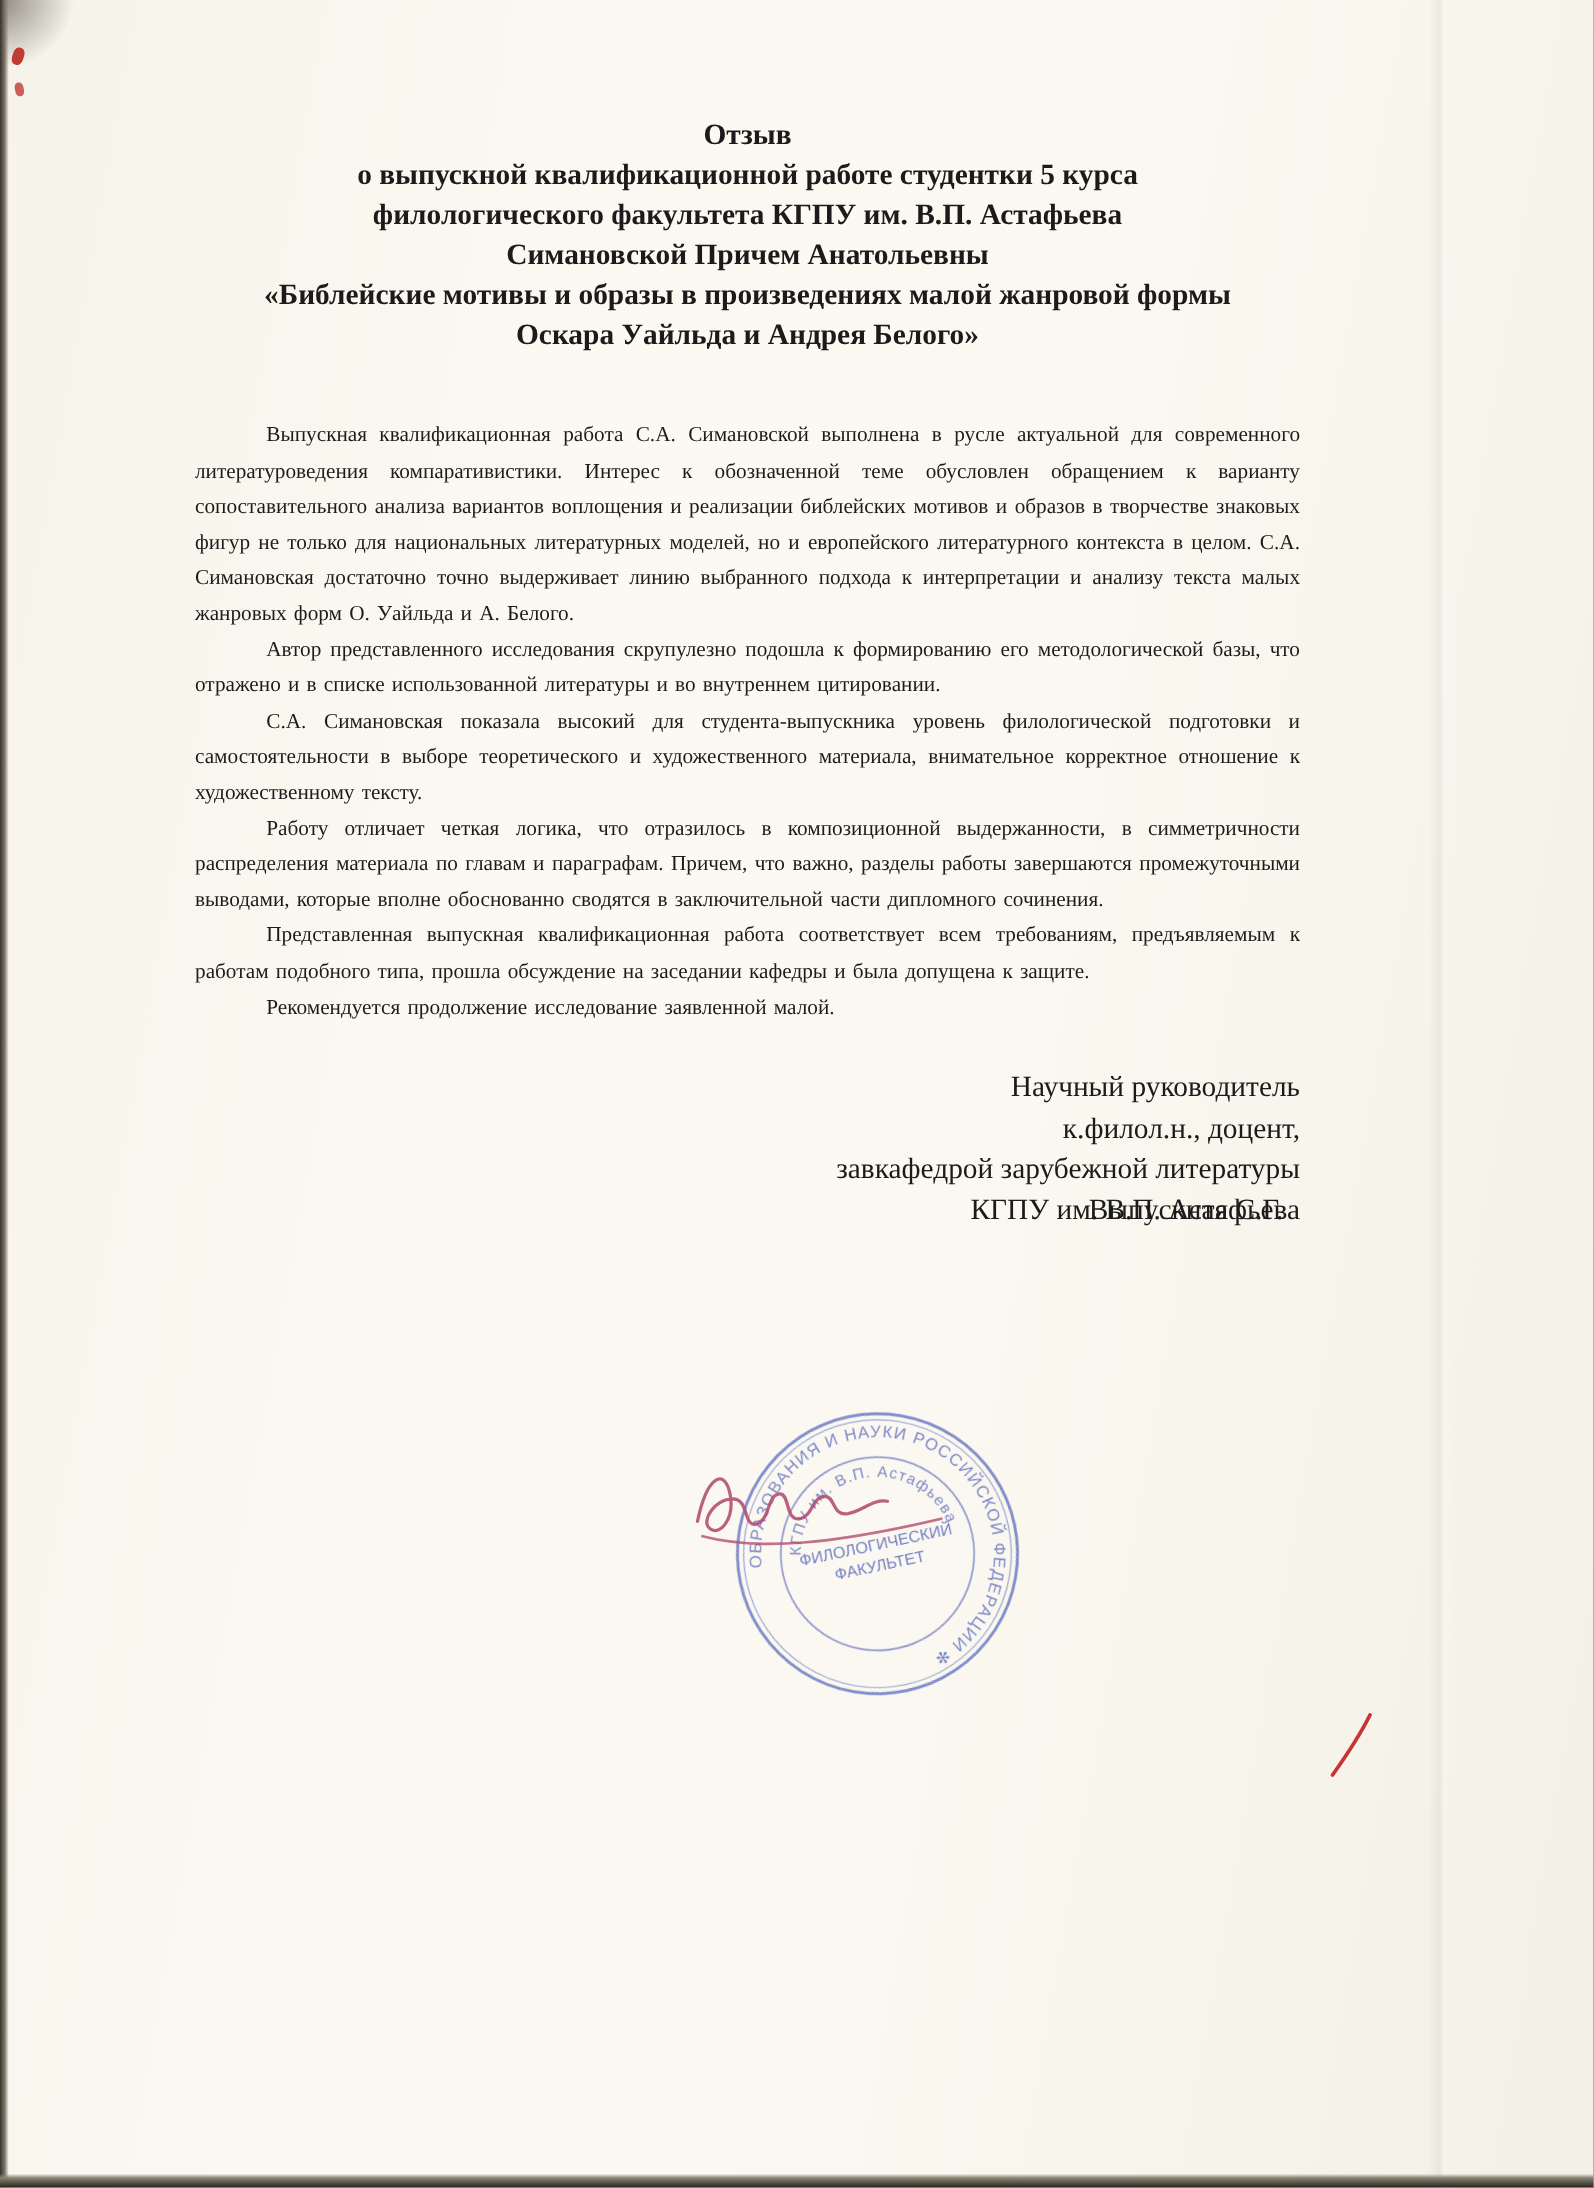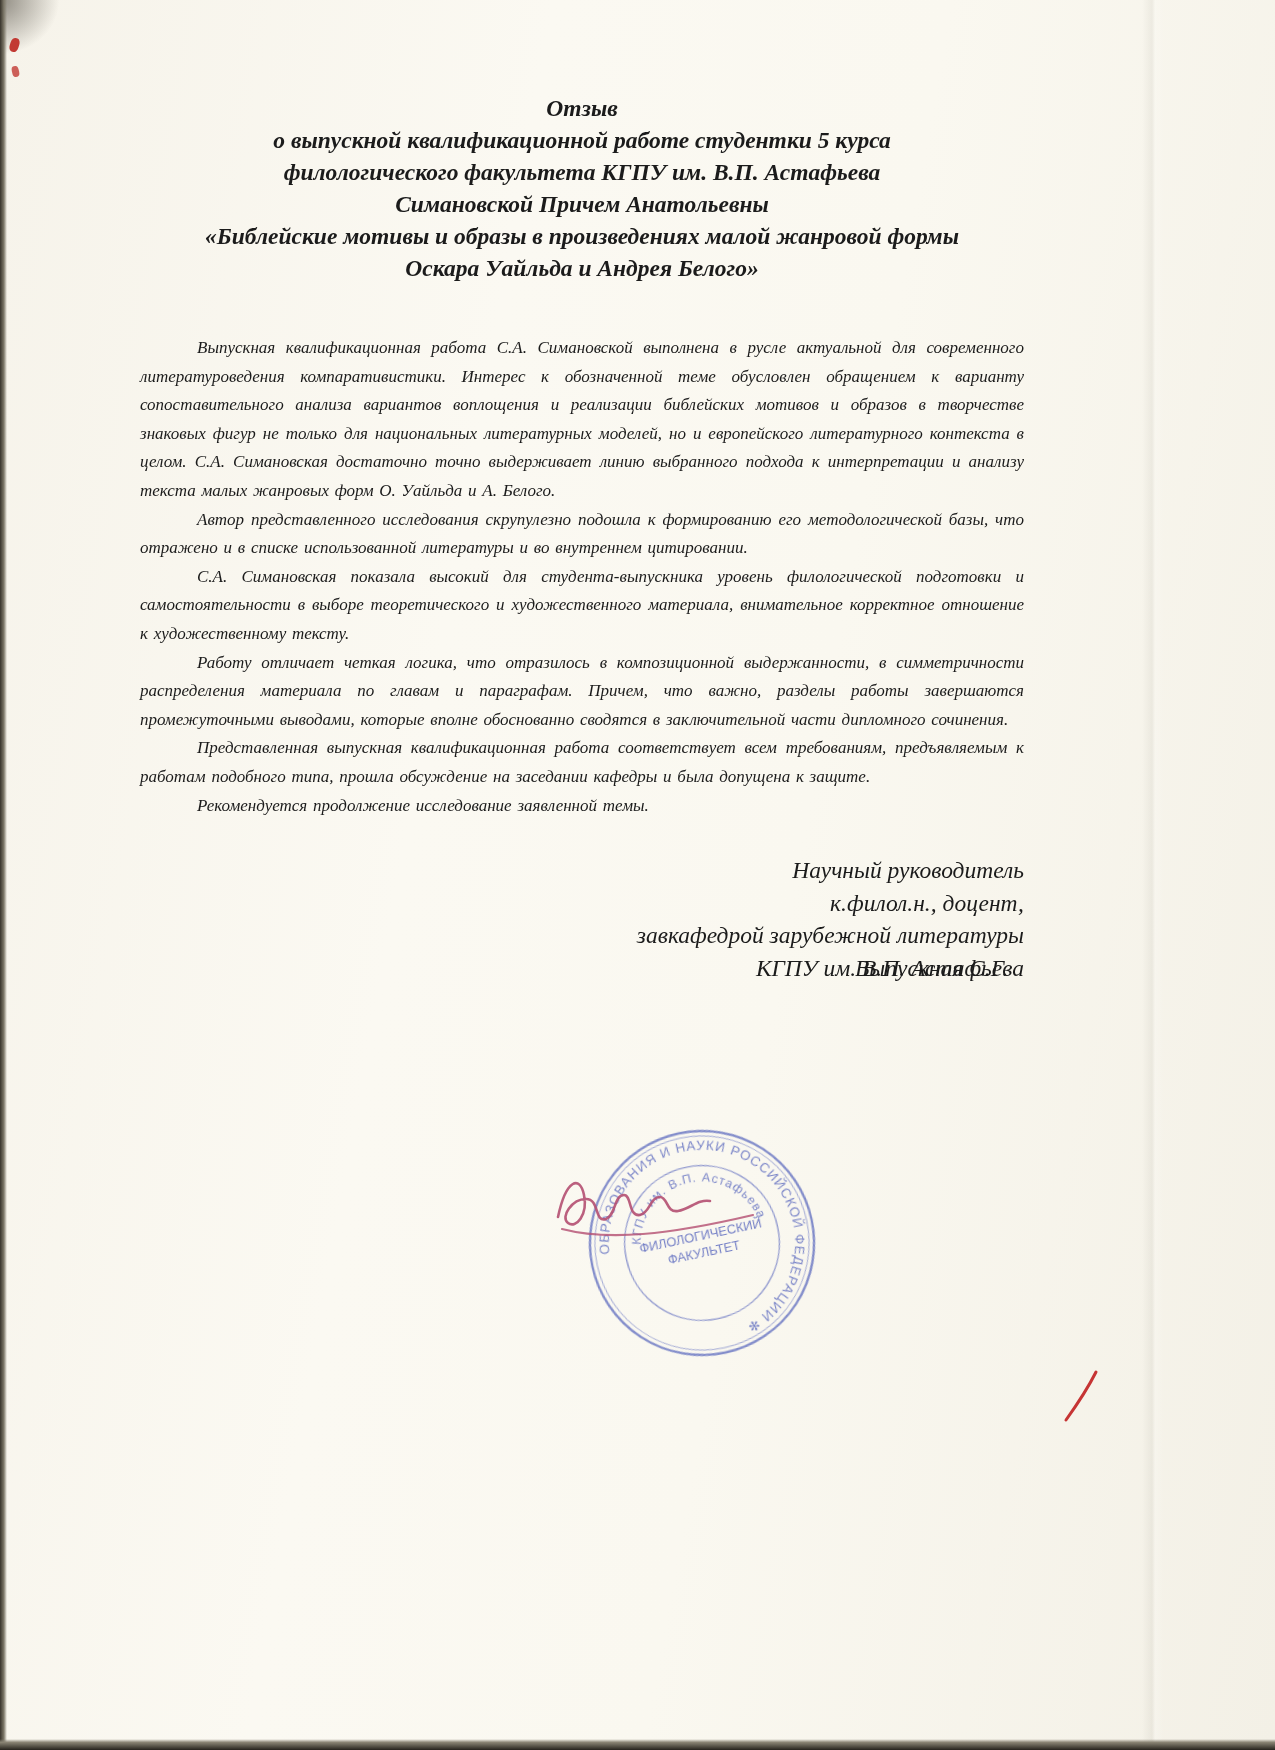--- a/index.html
+++ b/index.html
@@ -28,21 +28,21 @@
   }
   .crease {
     position:absolute; top:0; left:1142px; width:22px; height:100%;
     background:linear-gradient(to right, rgba(0,0,0,0) 0%, rgba(90,85,70,0.07) 45%, rgba(255,255,255,0.18) 60%, rgba(0,0,0,0) 100%);
   }
   .speck { position:absolute; background:#c23a33; border-radius:40%; }
   .speck1 { left:10px; top:38px; width:9px; height:14px; transform:rotate(18deg); }
   .speck2 { left:12px; top:66px; width:7px; height:11px; transform:rotate(-12deg); opacity:.8; }
 
   .content {
-    position:absolute; left:140px; top:92px; width:884px;font-style:italic;
+    position:absolute; left:156px; top:92px; width:884px;
   }
   .title-block {
     text-align:center;
     font-weight:bold;
     font-size:23.5px;
     line-height:32px;
   }
   .body-block {
     margin-top:50px;
     font-size:17px;
@@ -112,21 +112,21 @@
       <div>«Библейские мотивы и образы в произведениях малой жанровой формы</div>
       <div>Оскара Уайльда и Андрея Белого»</div>
     </div>
 
     <div class="body-block">
       <p>Выпускная квалификационная работа С.А. Симановской  выполнена в русле актуальной для современного литературоведения компаративистики. Интерес к обозначенной теме обусловлен обращением к варианту сопоставительного анализа  вариантов воплощения и реализации библейских мотивов и образов в творчестве знаковых фигур не только для национальных литературных моделей, но и европейского литературного контекста в целом. С.А. Симановская достаточно точно выдерживает линию выбранного подхода к интерпретации и анализу текста малых жанровых форм О. Уайльда и А. Белого.</p>
       <p>Автор представленного исследования скрупулезно подошла к формированию его методологической базы, что отражено и в списке использованной литературы и во внутреннем цитировании.</p>
       <p>С.А. Симановская показала высокий для студента-выпускника уровень филологической подготовки и самостоятельности в выборе теоретического и художественного материала, внимательное корректное отношение  к художественному тексту.</p>
       <p>Работу отличает четкая логика, что отразилось в композиционной выдержанности, в симметричности распределения материала по главам и параграфам. Причем, что важно, разделы работы завершаются промежуточными выводами, которые вполне обоснованно сводятся в заключительной части дипломного сочинения.</p>
       <p>Представленная выпускная квалификационная работа соответствует всем требованиям, предъявляемым к работам подобного типа, прошла обсуждение на заседании кафедры и была допущена к защите.</p>
-      <p>Рекомендуется продолжение исследование заявленной темы.</p>
+      <p>Рекомендуется продолжение исследование заявленной малой.</p>
     </div>
 
     <div class="sign-block">
       <div>Научный руководитель</div>
       <div>к.филол.н., доцент,</div>
       <div>завкафедрой зарубежной литературы</div>
       <div>КГПУ им. В.П. Астафьева</div>
       <div class="signer-name">Выпускная С.Г.</div>
     </div>
 

